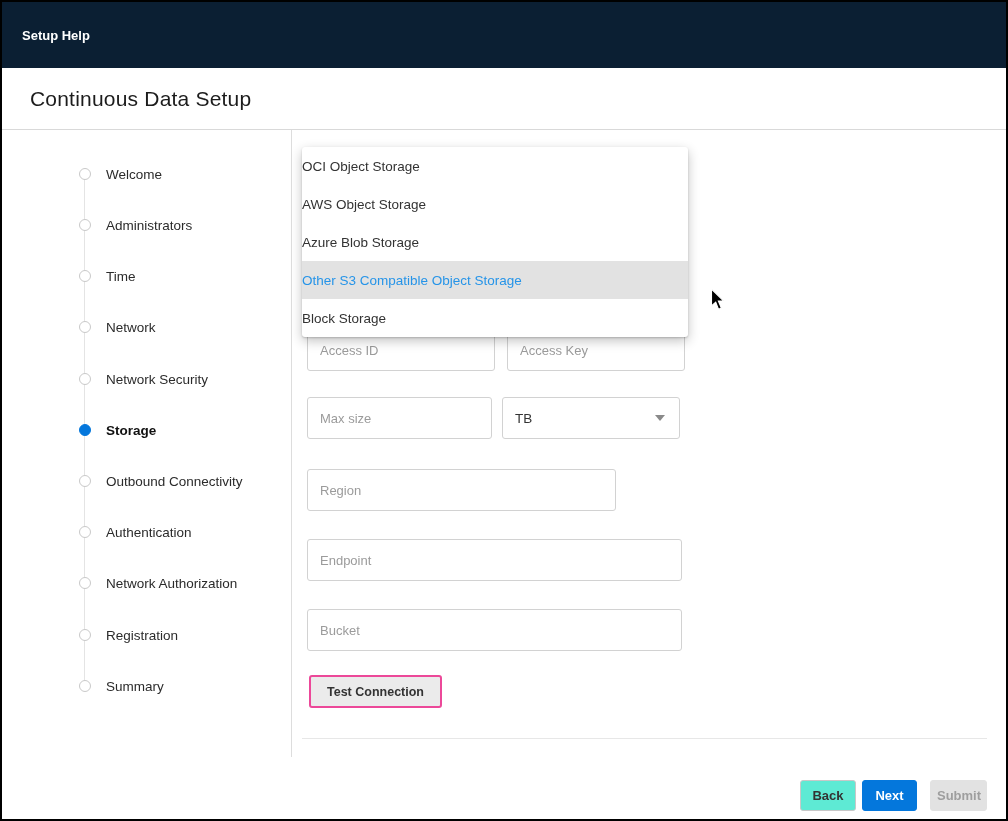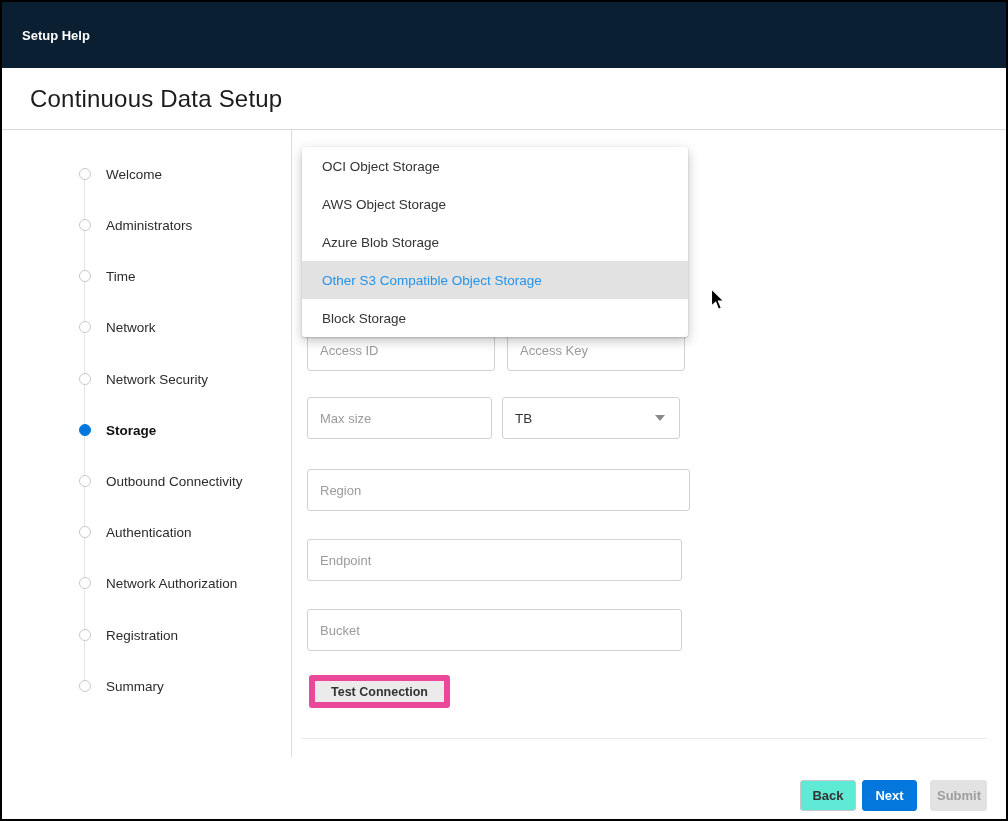--- a/index.html
+++ b/index.html
@@ -20,21 +20,21 @@
   .brand-divider { width:1px; height:34px; background:#3b4c60; margin:0 18px 0 16px; }
   .product-label { color:#8596a8; font-size:15px; font-weight:bold; letter-spacing:6px; }
   .help-link { color:#ffffff; font-size:13px; font-weight:bold; text-decoration:none; cursor:pointer; }
 
   
   .titlebar {
     position:absolute; top:66px; left:0; right:0; height:62px;
     background:#fff; border-bottom:1px solid #d9d9d9;
     display:flex; align-items:center; padding-left:28px;
   }
-  .page-title { margin:0; font-size:24px; font-weight:400; color:#1c1c1c; letter-spacing:0.2px; }
+  .page-title { margin:0; font-size:21px; font-weight:400; color:#1c1c1c; letter-spacing:0.2px; }
 
   
   .sidebar {
     position:absolute; top:128px; left:15px; width:275px; height:627px;
     border-right:1px solid #ddd; background:#fff;
   }
   .step-line { position:absolute; left:67px; top:44px; height:512px; width:1px; background:#e4e4e4; }
   .step { position:absolute; left:62px; display:flex; align-items:center; height:14px; cursor:pointer; }
   .dot {
     width:12px; height:12px; border-radius:50%; background:#fff;
@@ -52,34 +52,34 @@
   }
   .input::placeholder { color:#9b9b9b; }
   .select {
     position:absolute; height:42px; border:1px solid #d2d2d2; border-radius:3px;
     background:#fff; display:flex; align-items:center; justify-content:space-between;
     padding:0 14px 0 12px; font-size:13.5px; color:#333; cursor:pointer;
   }
   .chev { width:0; height:0; border-left:5px solid transparent; border-right:5px solid transparent; border-top:6px solid #8a8a8a; }
   .btn-test {
     position:absolute; left:307px; top:673px; height:33px; padding:0 16px;
-    background:#ebebeb; border:6px solid #ec4899; border-radius:3px;
+    background:#ebebeb; border:2px solid #ec4899; border-radius:3px;
     font-size:12.5px; font-weight:bold; color:#333; cursor:pointer;
     font-family:"Liberation Sans", sans-serif;
   }
   .content-divider { position:absolute; left:300px; top:736px; width:685px; height:1px; background:#e7e7e7; }
 
   
   .dropdown {
     position:absolute; left:300px; top:145px; width:386px; background:#fff;
     border-radius:3px; z-index:20; overflow:hidden;
     box-shadow:0 1px 2px rgba(0,0,0,0.18), 0 4px 12px rgba(0,0,0,0.24);
   }
   .dd-item {
-    height:38px; display:flex; align-items:center; padding:0 20px;
+    height:38px; display:flex; align-items:center; padding:0 0;
     font-size:13.5px; color:#333; cursor:pointer;
   }
   .dd-item.highlighted { background:#e2e2e2; color:#2694e8; }
 
   
   .btn {
     position:absolute; height:31px; border-radius:3px; font-size:13px; font-weight:bold;
     cursor:pointer; font-family:"Liberation Sans", sans-serif;
   }
   .btn-back { left:798px; top:778px; width:56px; background:#5eead4; border:1px solid #c8c8c8; color:#333; }
@@ -153,21 +153,21 @@
   <main>
     <input class="input" style="left: 305px; top: 327px; width: 188px;" placeholder="Access ID">
     <input class="input" style="left: 505px; top: 327px; width: 178px;" placeholder="Access Key">
 
     <input class="input" style="left: 305px; top: 395px; width: 185px;" placeholder="Max size">
     <div class="select" style="left:500px; top:395px; width:178px;">
       <span>TB</span>
       <span class="chev"></span>
     </div>
 
-    <input class="input" style="left: 305px; top: 467px; width: 383px;" placeholder="Region">
+    <input class="input" style="left: 305px; top: 467px; width: 309px;" placeholder="Region">
     <input class="input" style="left: 305px; top: 537px; width: 375px;" placeholder="Endpoint">
     <input class="input" style="left: 305px; top: 607px; width: 375px;" placeholder="Bucket">
 
     <button class="btn-test">Test Connection</button>
 
     <div class="content-divider"></div>
   </main>
 
   <div class="dropdown">
     <div class="dd-item">OCI Object Storage</div>

